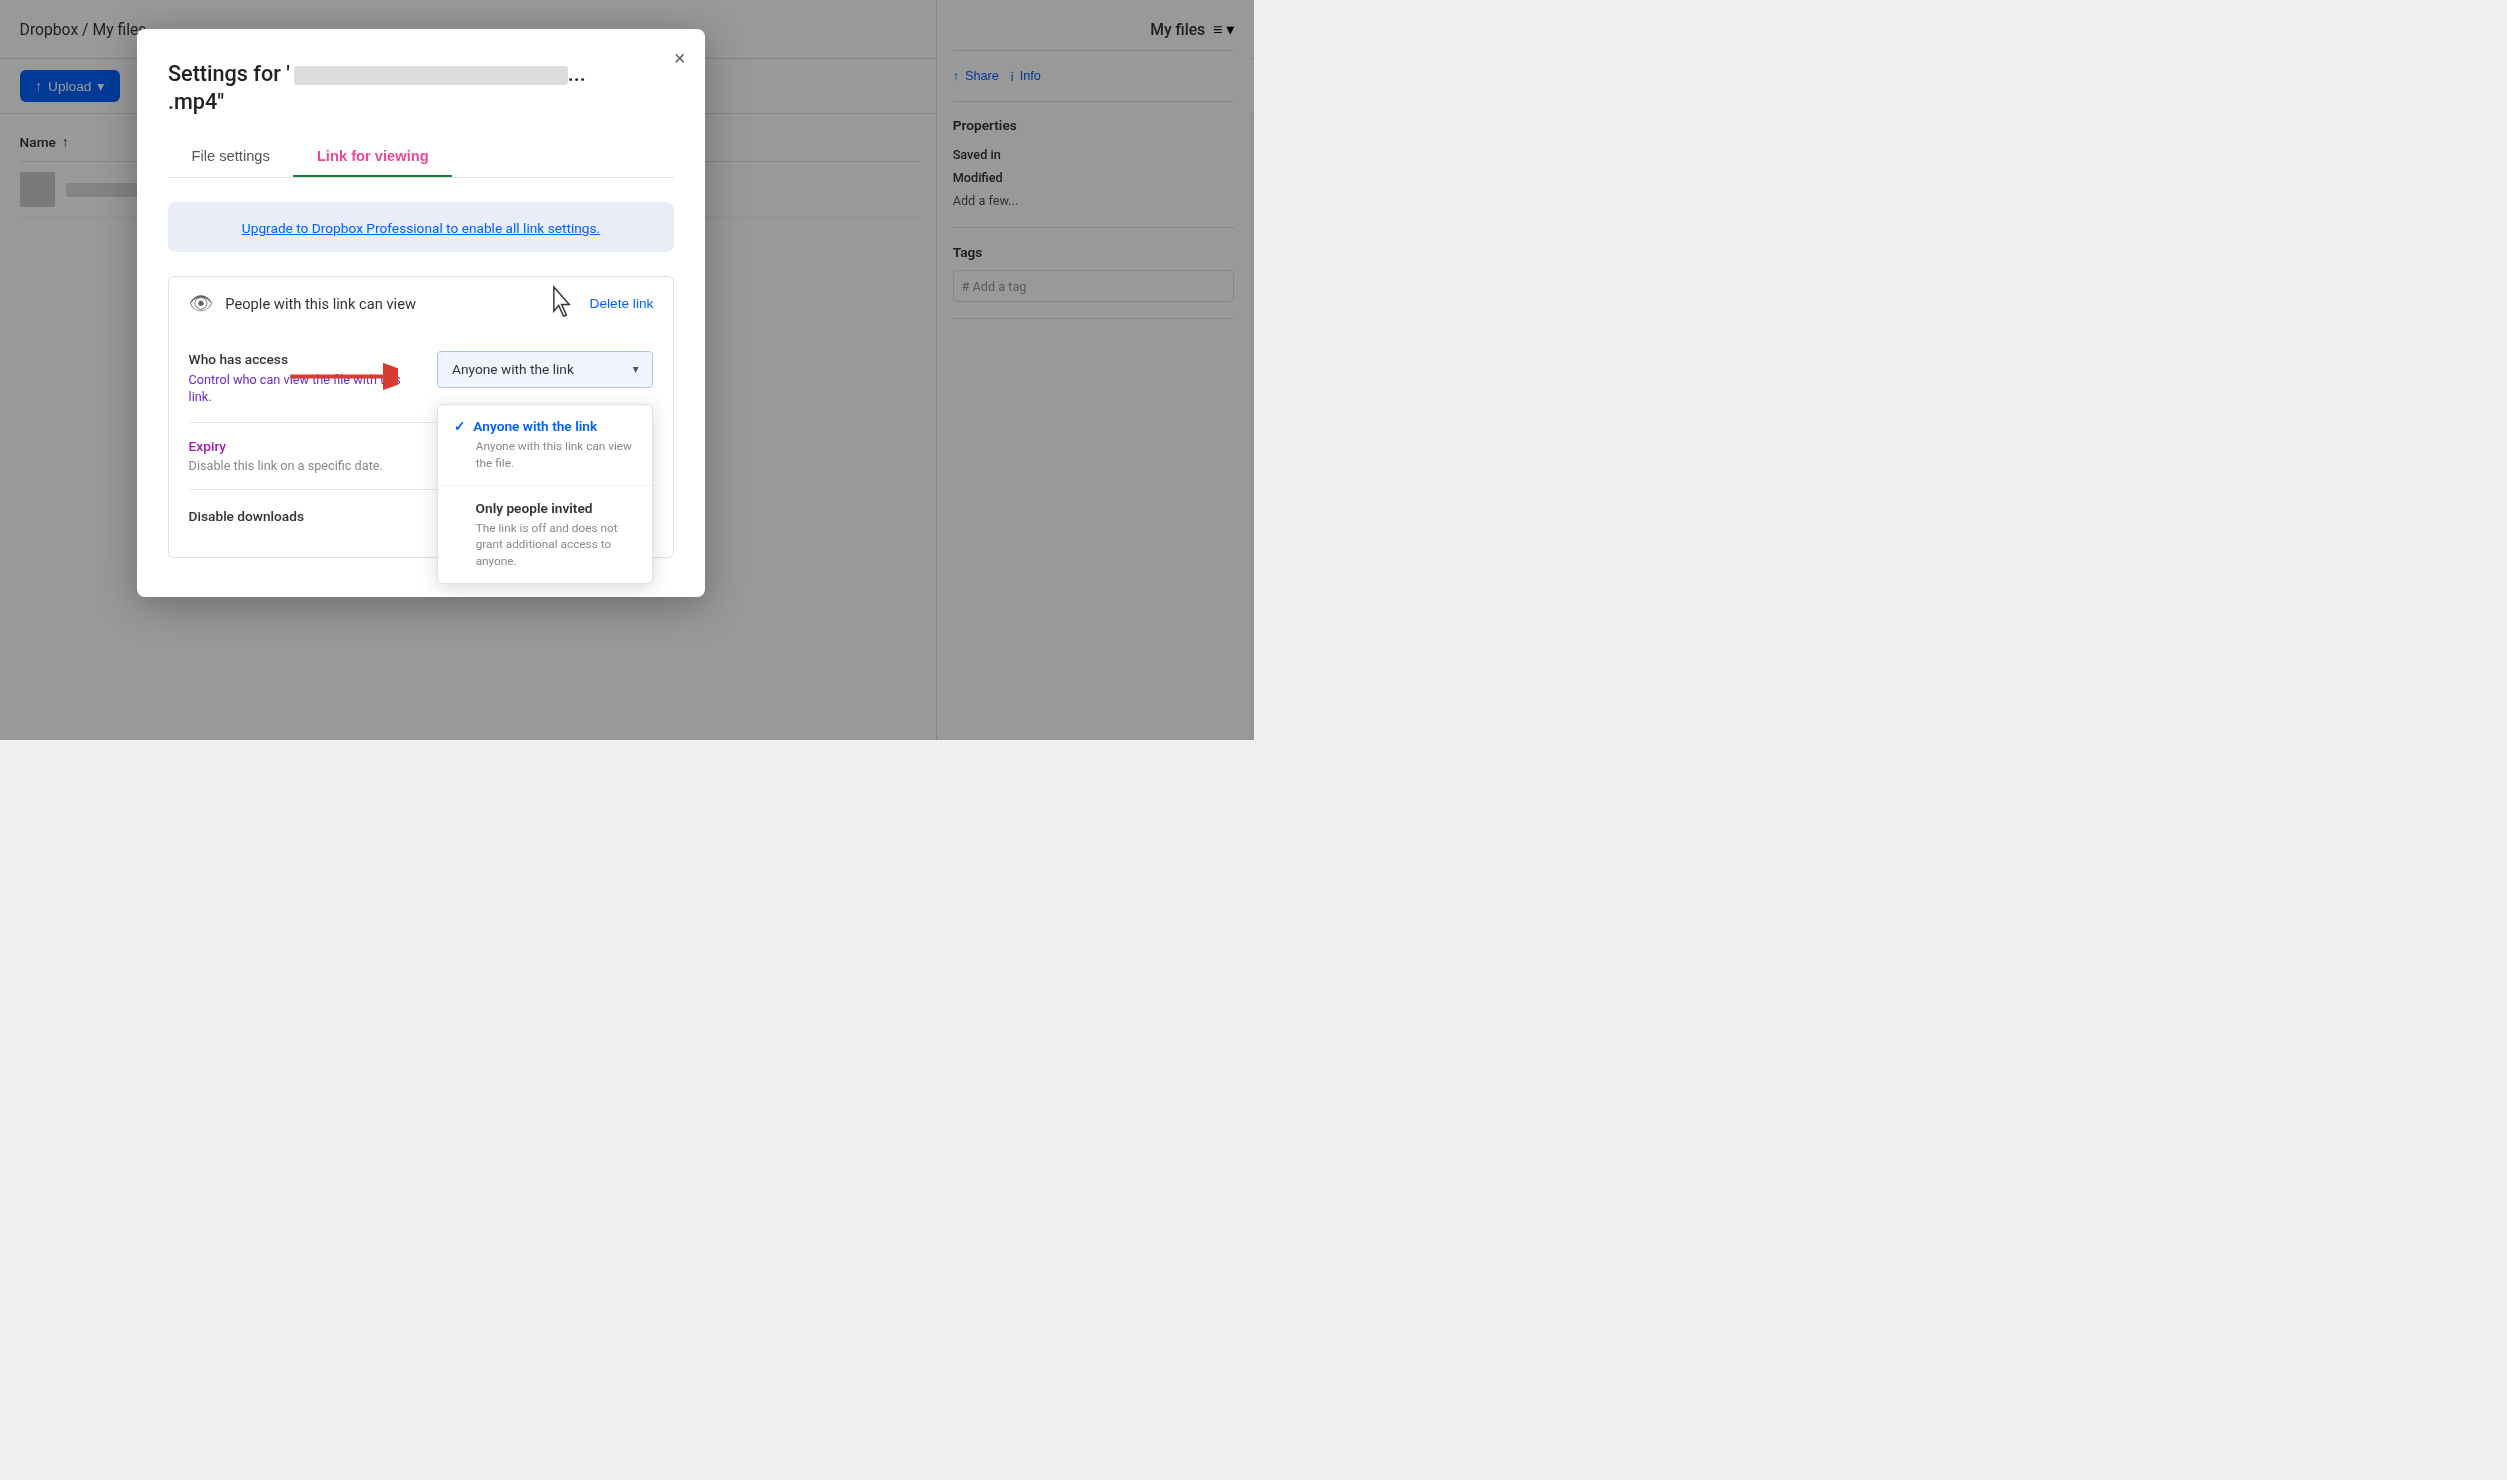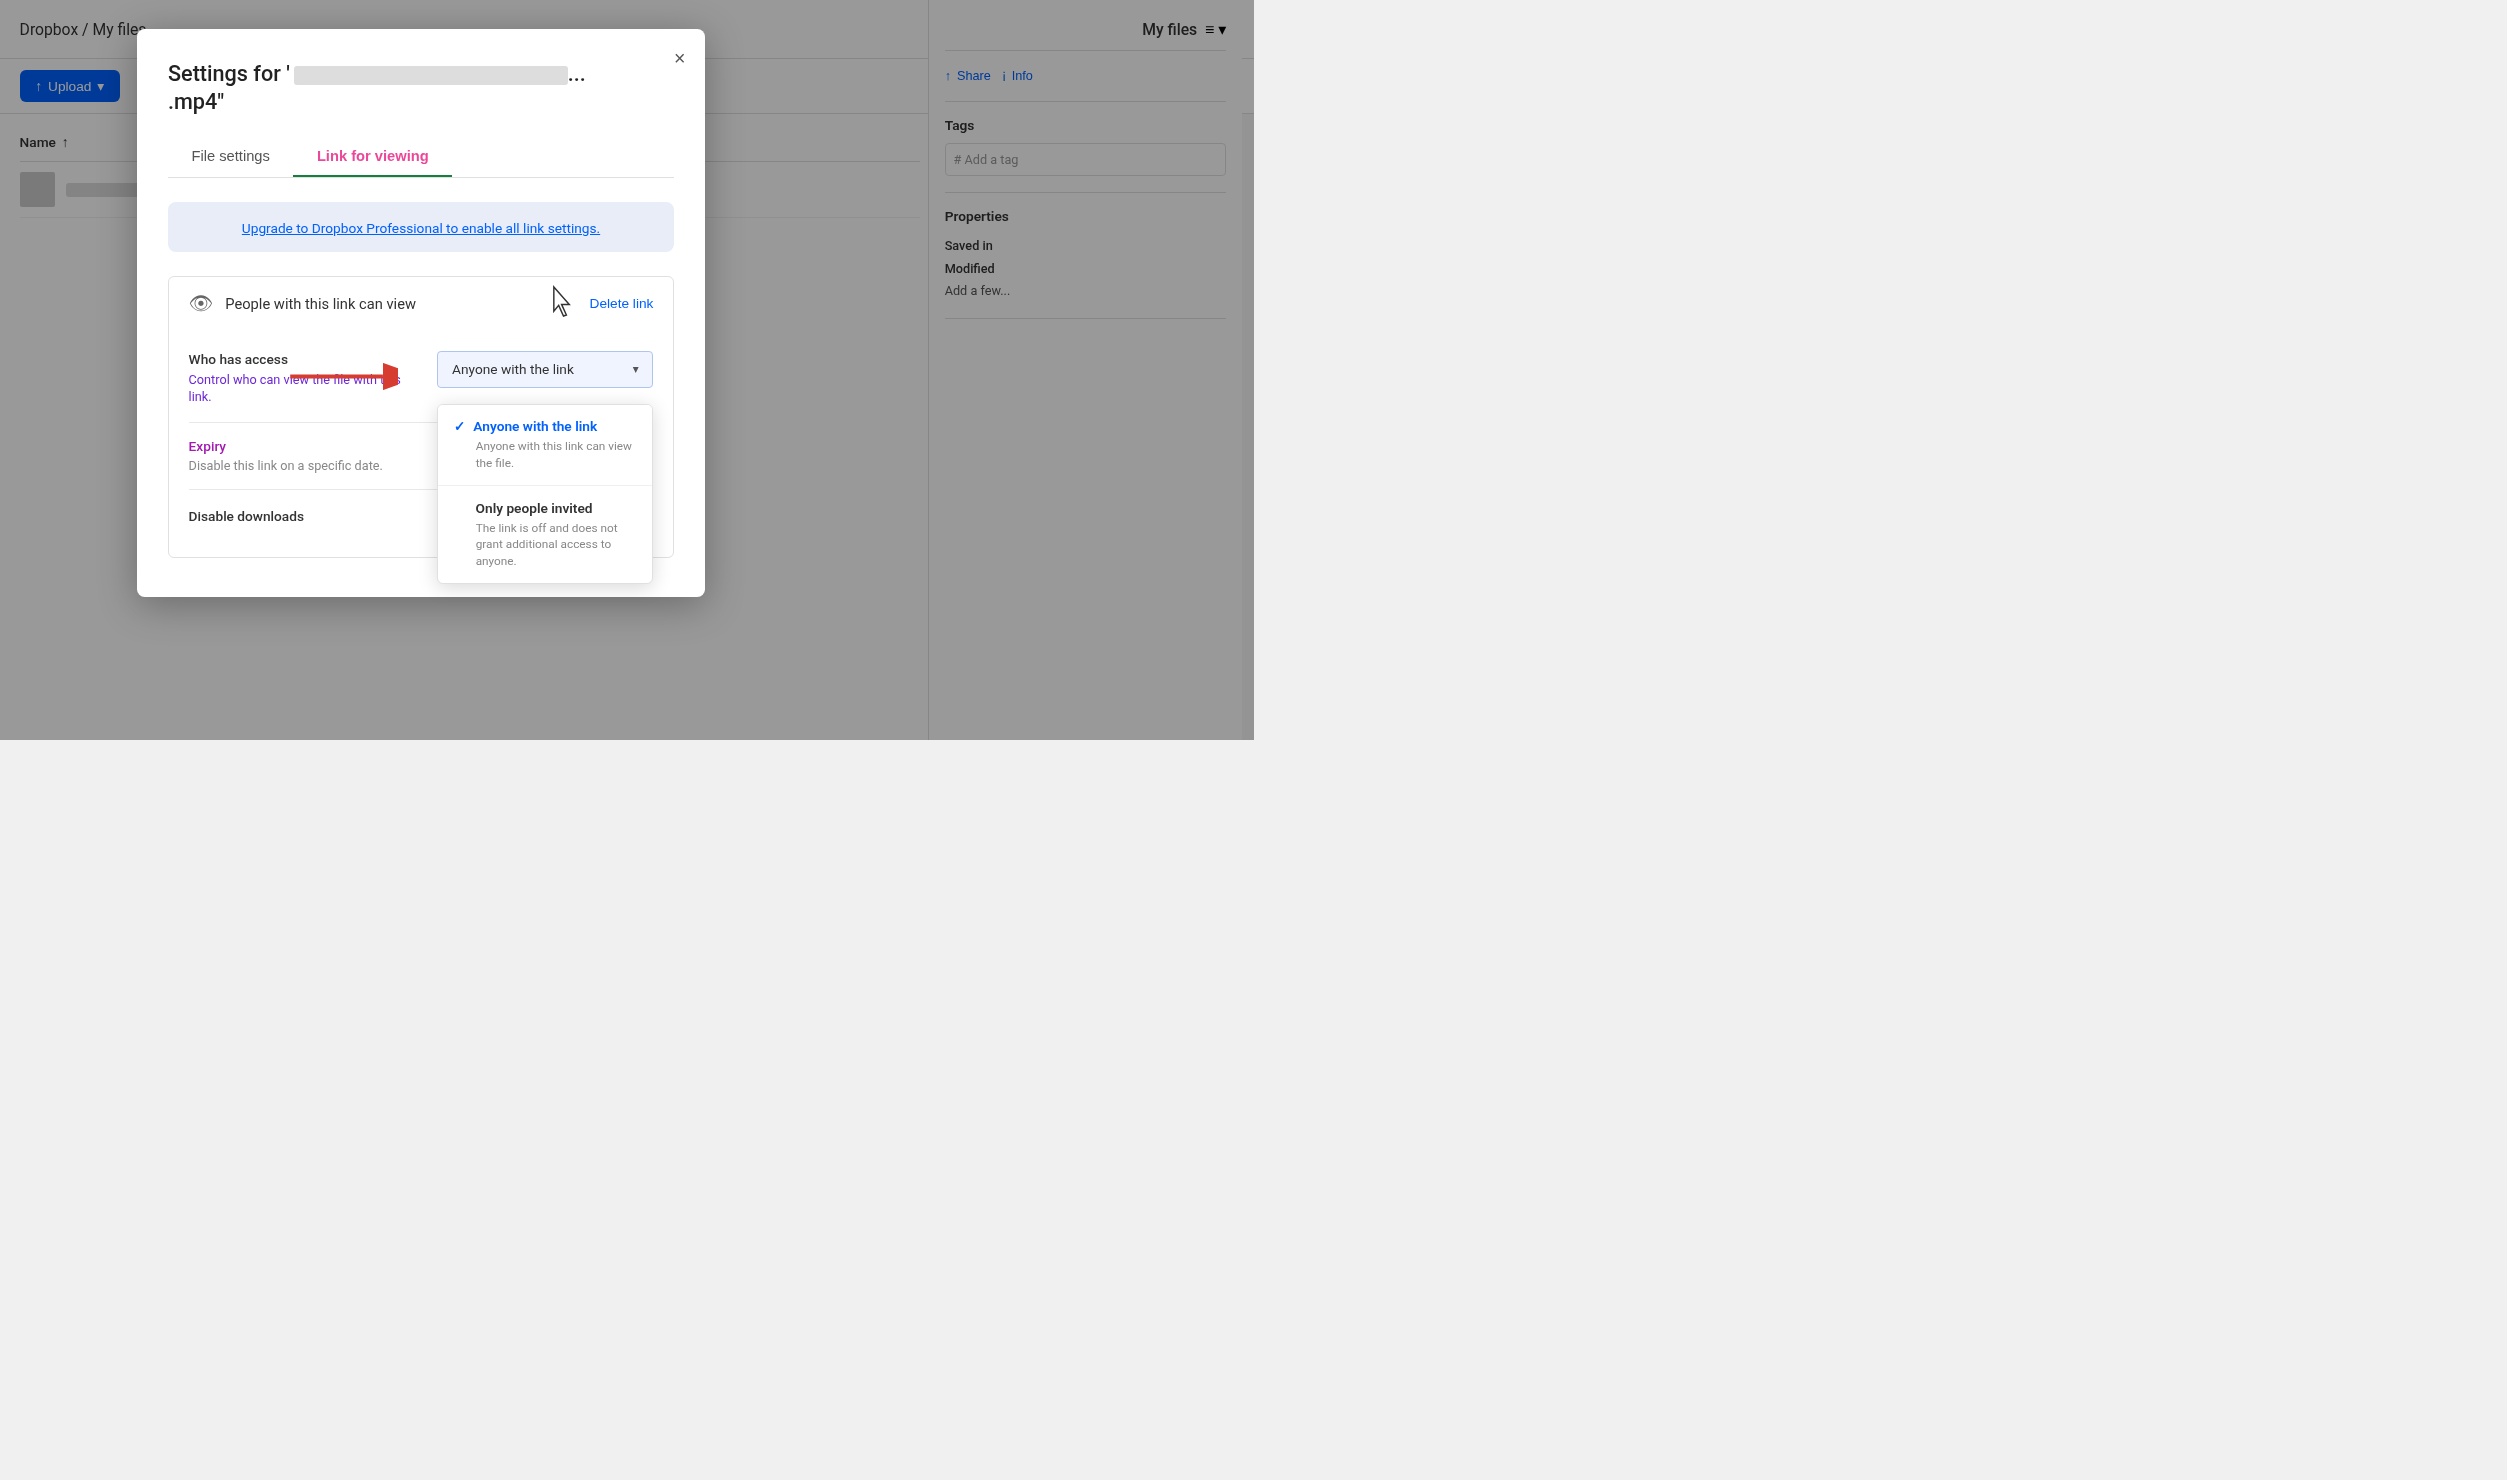--- a/index.html
+++ b/index.html
@@ -108,21 +108,21 @@
     .file-name-blur {
       width: 118px;
       height: 13.7px;
       background: #ddd;
       border-radius: 2.9px;
     }
 
     
     .right-sidebar {
       position: absolute;
-      top: 0; right: 12px;
+      top: 0; right: 4px;
       width: 314px;
       height: 100%;
       background: white;
       border-left: 1px solid #e0e0e0;
       padding: 19.6px 15.7px;
     }
 
     .sidebar-header-row {
       display: flex;
       align-items: center;
@@ -537,34 +537,34 @@
       <button class="sidebar-action-btn">
         <span>↑</span>
         <span>Share</span>
       </button>
       <button class="sidebar-action-btn">
         <span>ℹ</span>
         <span>Info</span>
       </button>
     </div>
     <div class="sidebar-section">
-      <div class="sidebar-section-title">Tags</div>
-      <div class="tags-input"># Add a tag</div>
-    </div>
-    <div class="sidebar-section">
       <div class="sidebar-section-title">Properties</div>
       <div class="properties-row">
         <span class="properties-label">Saved in</span>
       </div>
       <div class="properties-row">
         <span class="properties-label">Modified</span>
       </div>
       <div class="properties-row">
         <span>Add a few...</span>
       </div>
+    </div>
+    <div class="sidebar-section">
+      <div class="sidebar-section-title">Tags</div>
+      <div class="tags-input"># Add a tag</div>
     </div>
   </div>
 </div>
 
 <div class="modal-backdrop"></div>
 
 <div class="modal">
   <button class="modal-close">×</button>
 
   <div class="modal-title">

